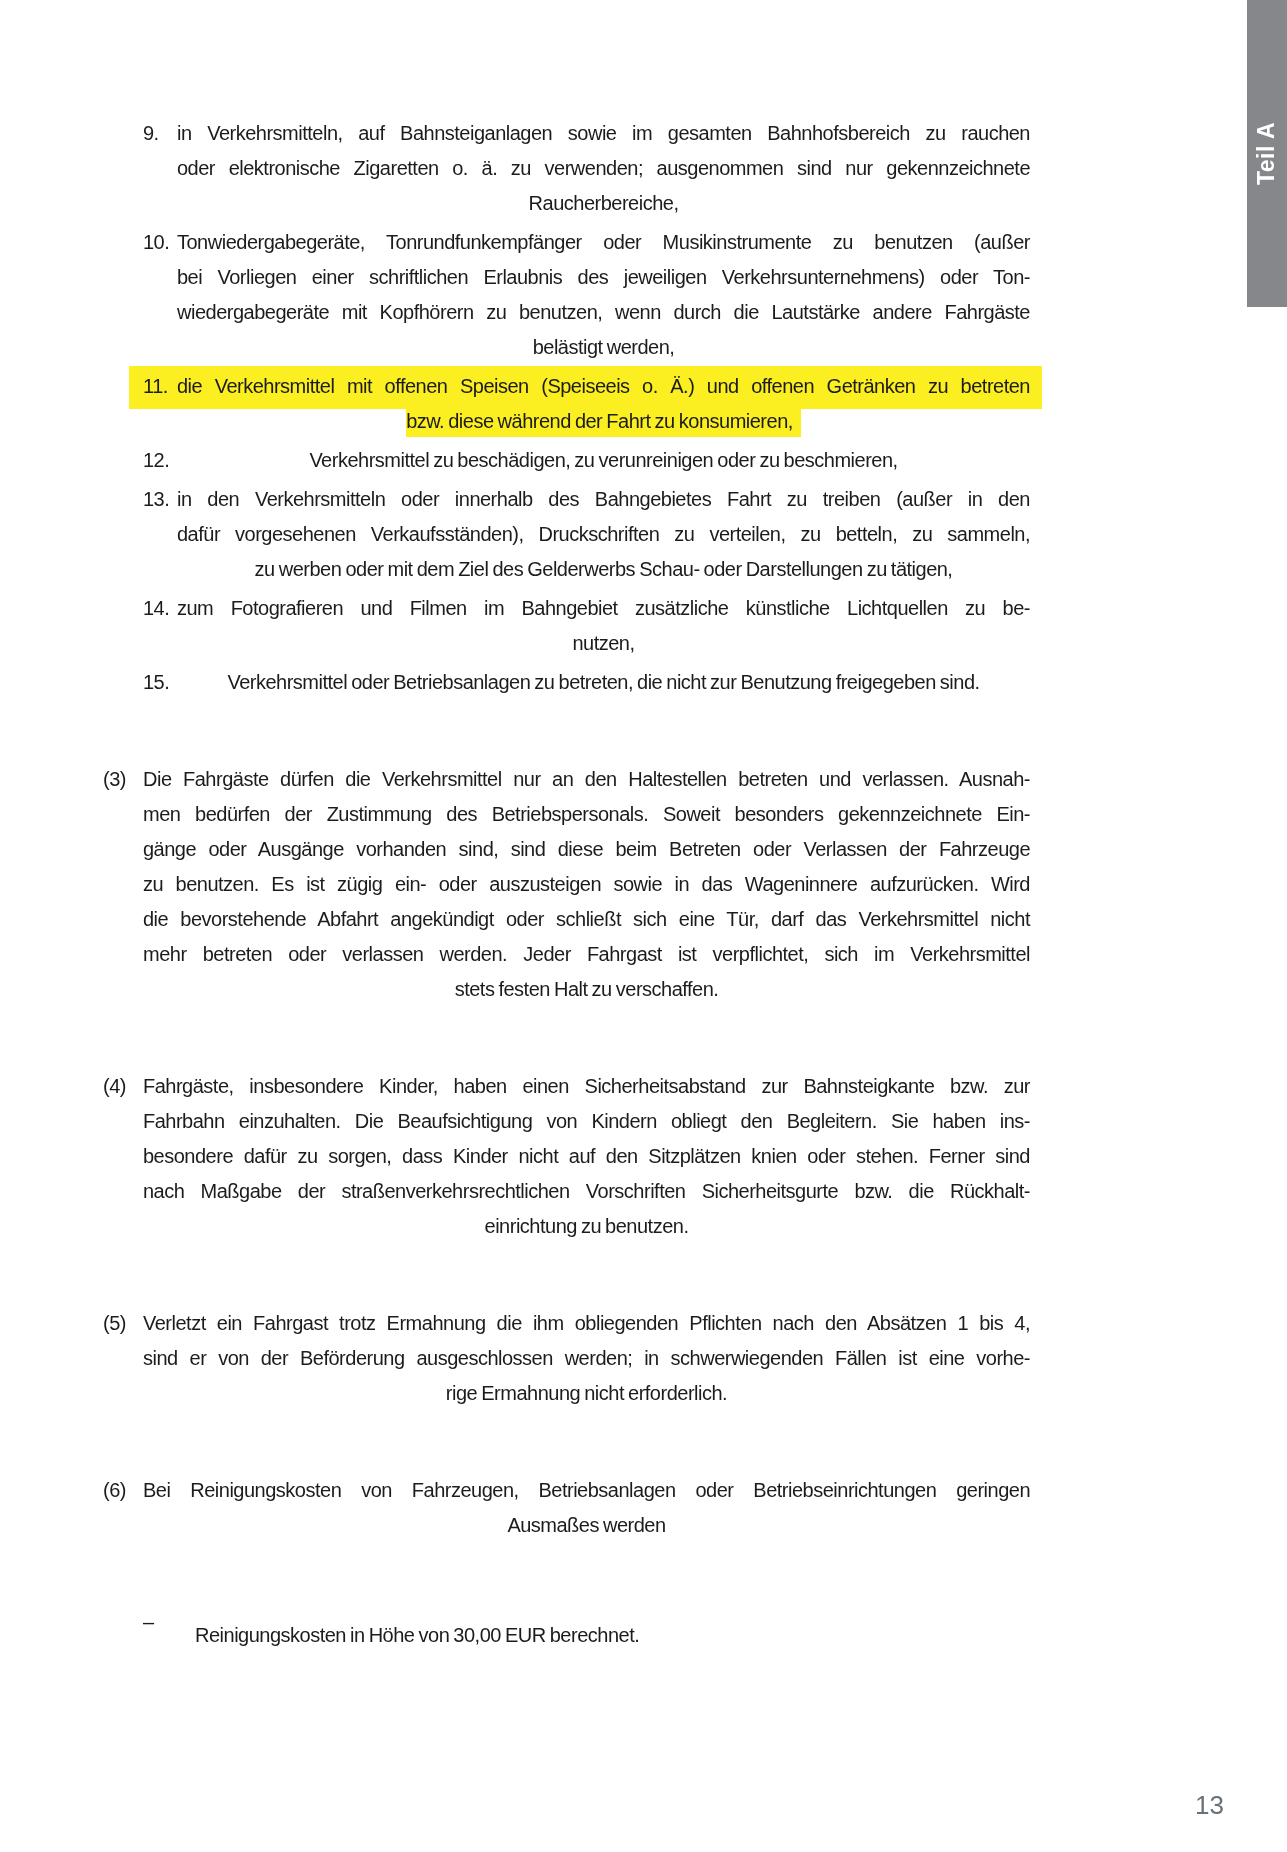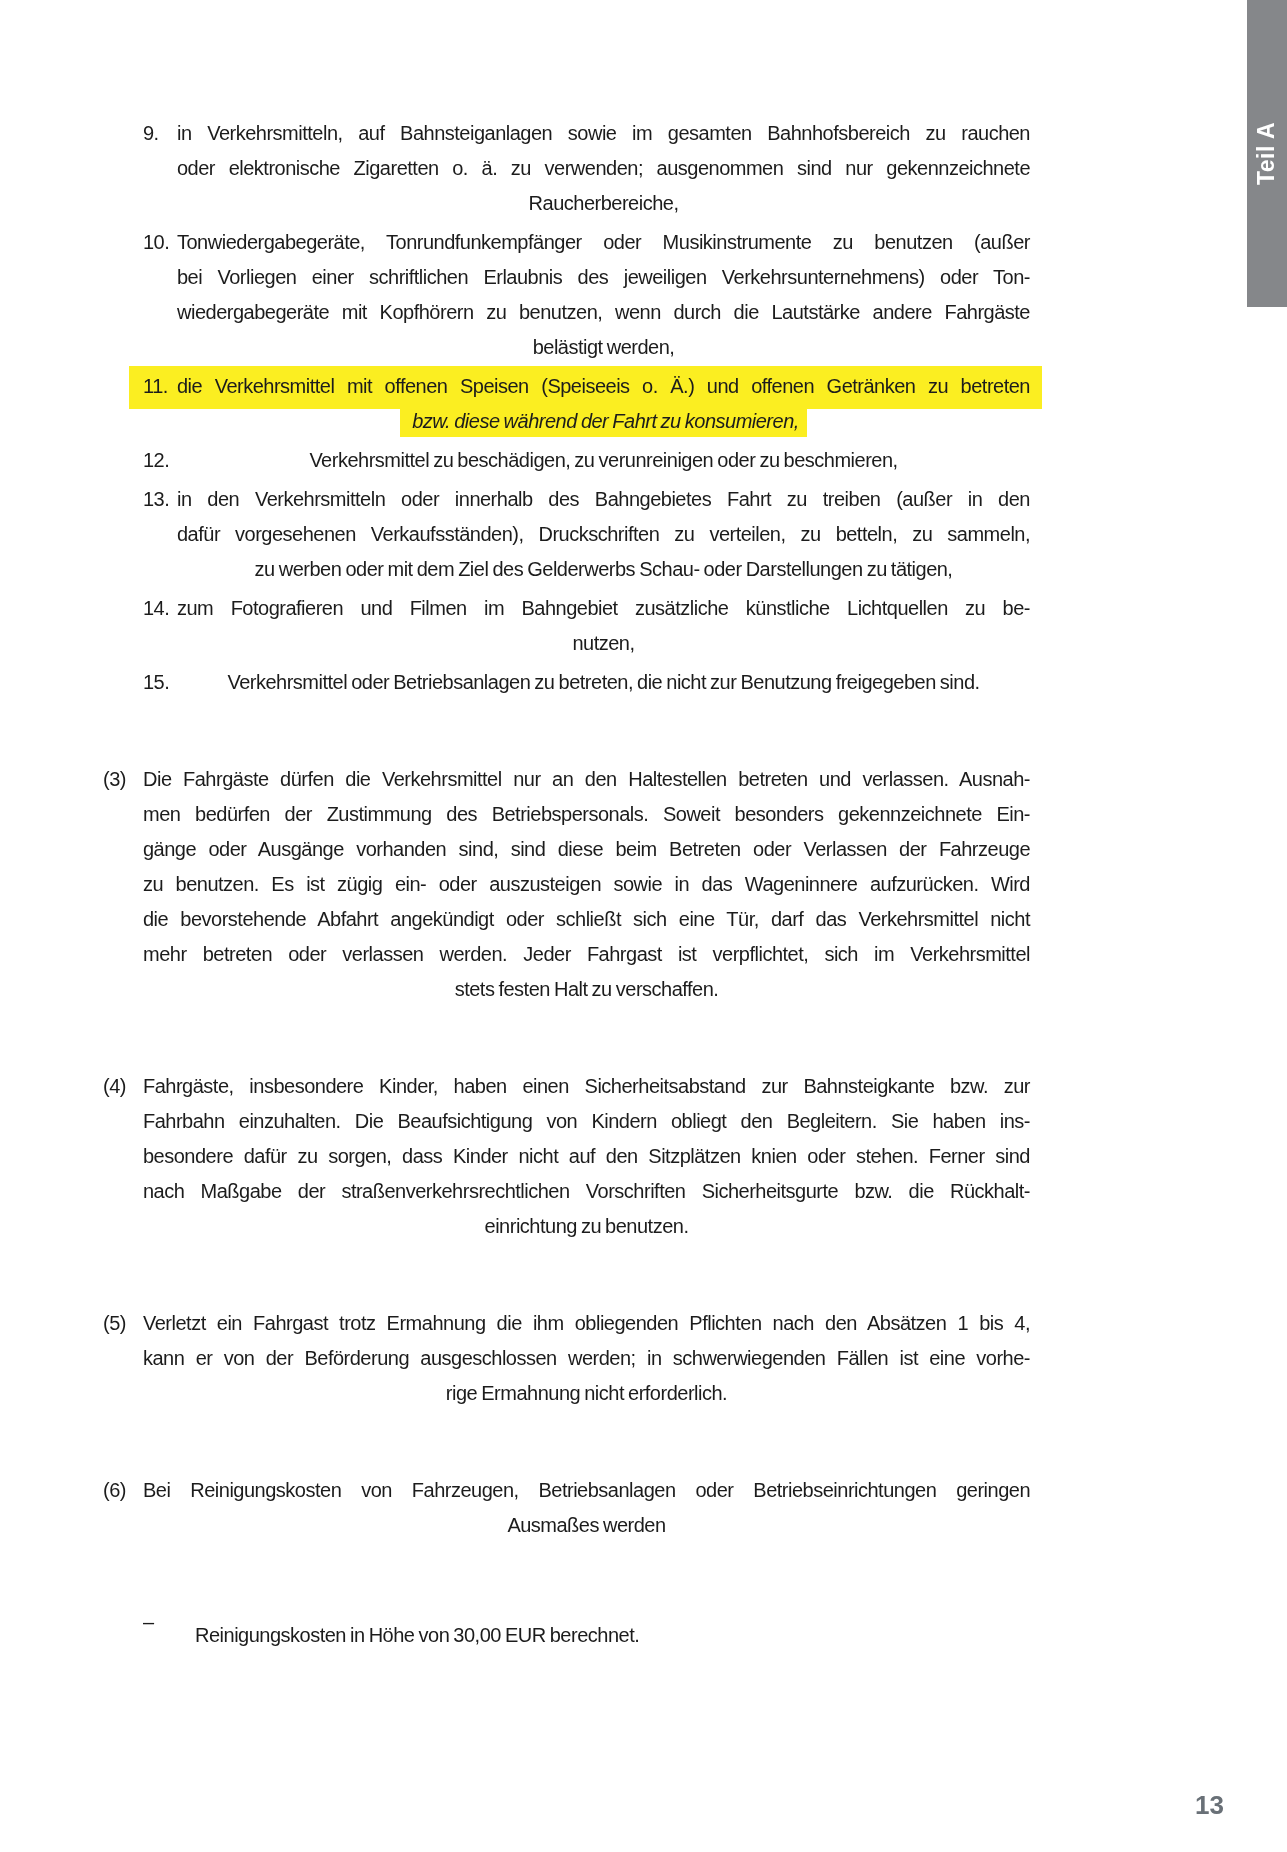--- a/index.html
+++ b/index.html
@@ -18,36 +18,36 @@
   .line.ll{text-align:center;}
   .item{display:flex;margin-bottom:4px;}
   .list{margin-left:40px;}
   .num{flex:0 0 34px;height:35px;line-height:35px;}
   .ibody{width:853px;}
   .para{display:flex;margin-top:62px;}
   .marker{flex:0 0 40px;height:35px;line-height:35px;}
   .pbody{width:887px;}
   .hl-num{background:var(--hl,#fbee21);margin:-3px 0 -5px -14px;padding:3px 0 5px 14px;}
   .hl-line{background:var(--hl,#fbee21);margin:-3px -12px -5px 0;padding:3px 12px 5px 0;}
-  .hl-inline{background:var(--hl,#fbee21);padding:3px 8px 5px 12px;font-style:italic;}
+  .hl-inline{background:var(--hl,#fbee21);padding:3px 8px 5px 0;}
   .dash-row{display:flex;margin-left:40px;margin-top:62px;}
   .dash-marker{flex:0 0 52px;height:35px;line-height:35px;}
   .dash-text{height:35px;line-height:35px;margin-top:13px;}
   .side-tab{
     position:absolute;top:0;right:0;width:40px;height:307px;
     background:var(--tab,#85878a);
     display:flex;align-items:center;justify-content:center;
   }
   .side-tab-label{
     transform:rotate(-90deg);white-space:nowrap;
     color:var(--tabtext,#ffffff);font-weight:bold;font-size:23px;letter-spacing:0.5px;
   }
   .page-number{
     position:absolute;left:1195px;top:1790px;
-    font-weight:bold;font-size:26px;color:var(--pagenum,#697077);
+    font-weight:normal;font-size:26px;color:var(--pagenum,#697077);
   }
 </style>
 </head>
 <body style="--text: #1c1c1c; --hl: #fbee21; --tab: #85878a; --tabtext: #ffffff; --pagenum: #697077;">
 
 <div class="page">
 
   <div class="side-tab">
     <span class="side-tab-label">Teil A</span>
   </div>
@@ -126,21 +126,21 @@
             <div class="line jl">Fahrbahn einzuhalten. Die Beaufsichtigung von Kindern obliegt den Begleitern. Sie haben ins-</div>
             <div class="line jl">besondere dafür zu sorgen, dass Kinder nicht auf den Sitzplätzen knien oder stehen. Ferner sind</div>
             <div class="line jl">nach Maßgabe der straßenverkehrsrechtlichen Vorschriften Sicherheitsgurte bzw. die Rückhalt-</div>
             <div class="line ll">einrichtung zu benutzen.</div>
           </div>
         </div>
         <div class="para">
           <span class="marker">(5)</span>
           <div class="pbody">
             <div class="line jl">Verletzt ein Fahrgast trotz Ermahnung die ihm obliegenden Pflichten nach den Absätzen 1 bis 4,</div>
-            <div class="line jl">kann er von der Beförderung ausgeschlossen werden; in schwerwiegenden Fällen ist eine vorhe-</div>
+            <div class="line jl">sind er von der Beförderung ausgeschlossen werden; in schwerwiegenden Fällen ist eine vorhe-</div>
             <div class="line ll">rige Ermahnung nicht erforderlich.</div>
           </div>
         </div>
         <div class="para">
           <span class="marker">(6)</span>
           <div class="pbody">
             <div class="line jl">Bei Reinigungskosten von Fahrzeugen, Betriebsanlagen oder Betriebseinrichtungen geringen</div>
             <div class="line ll">Ausmaßes werden</div>
           </div>
         </div>

